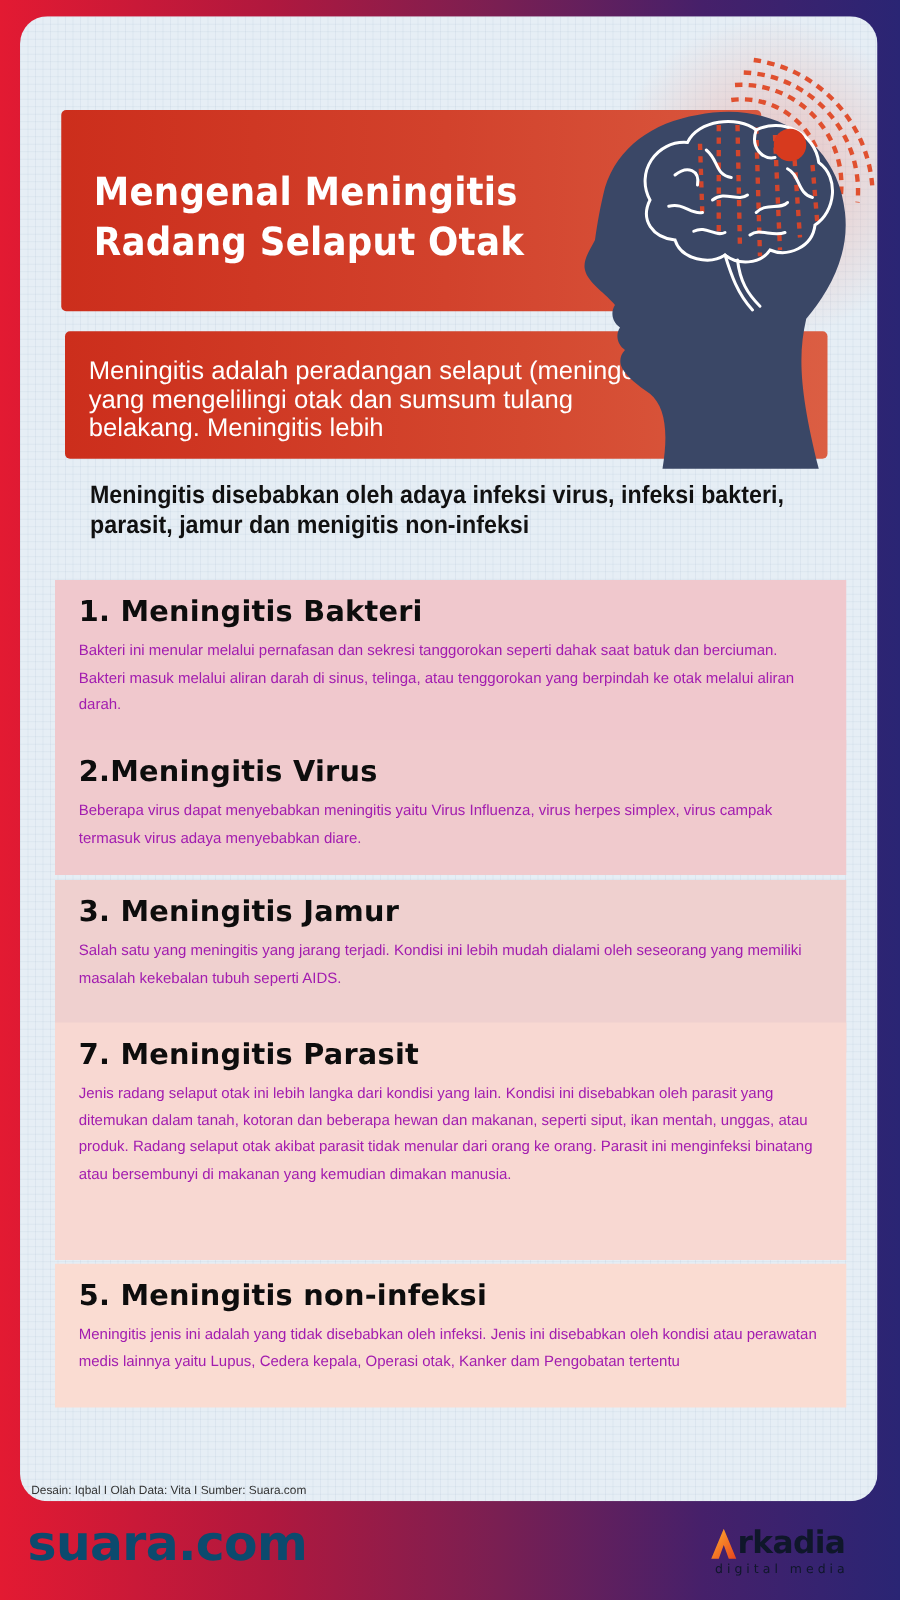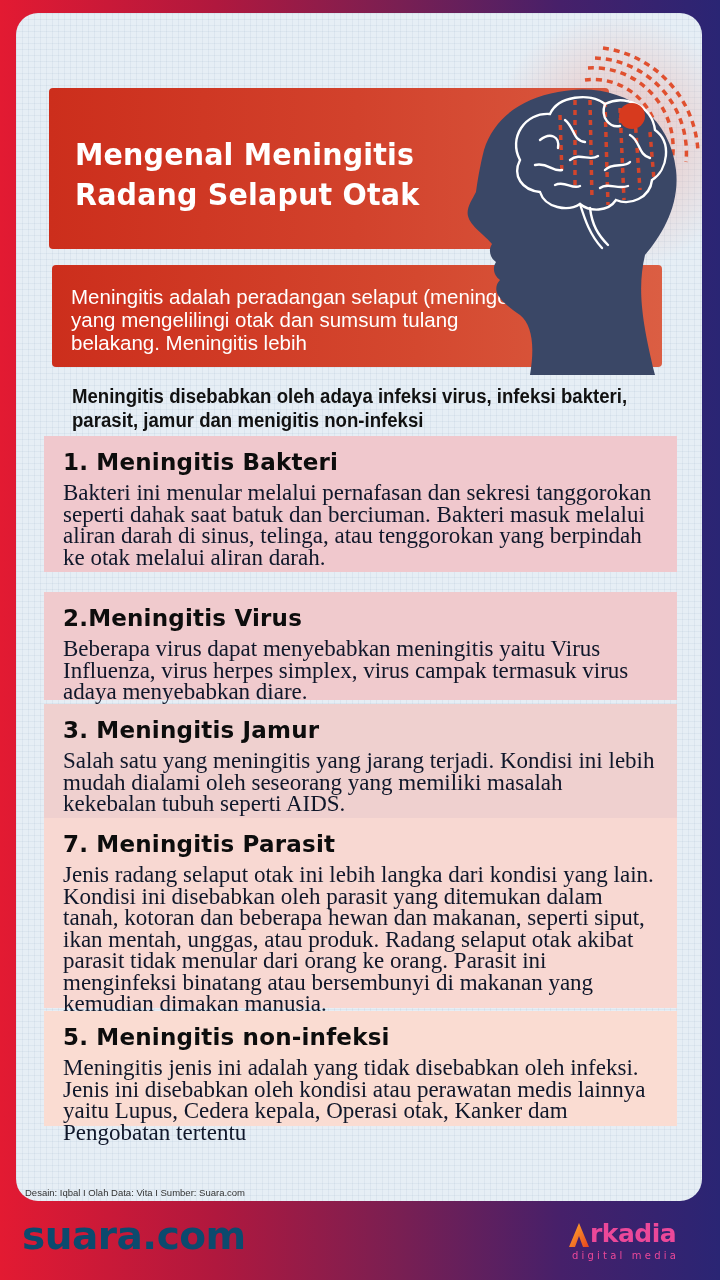--- a/index.html
+++ b/index.html
@@ -85,24 +85,24 @@
   .section h2 {
     font-family: "DejaVu Sans", sans-serif;
     font-weight: bold;
     font-size: 23px;
     line-height: 28px;
     color: #0d0d0d;
     margin-bottom: 6px;
     letter-spacing: 0.2px;
   }
   .section p {
-    font-family: Liberation Serif, serif;
-    font-size: 23px;
+    font-family: Liberation Sans, sans-serif;
+    font-size: 12px;
     line-height: 21.5px;
-    color: #0f172a;
+    color: #a21caf;
     white-space: pre-line;
   }
   .credits {
     position: absolute;
     left: 25px; top: 1187px;
     font-family: "Liberation Sans", sans-serif;
     font-size: 9.5px;
     color: #333;
     text-align: right;
   }
@@ -113,21 +113,21 @@
     font-family: "DejaVu Sans", sans-serif;
     font-weight: bold;
     font-size: 39px;
     line-height: 48px;
     letter-spacing: -0.5px;
   }
   .brand-right {
     position: absolute;
     left: 568px; top: 1218px;
     width: 120px;
-    color: #ec4899;
+    color: #0f172a;
     font-family: "DejaVu Sans", sans-serif;
   }
   .brand-right .logo-row { display: flex; align-items: flex-end; height: 30px; }
   .brand-right .logo-name { font-weight: bold; font-size: 25px; line-height: 28px; letter-spacing: -0.5px; }
   .brand-right .logo-sub { font-size: 10px; letter-spacing: 3.2px; margin-top: 2px; padding-left: 4px; }
 </style>
 </head>
 <body>
 
 <div class="panel">
@@ -177,21 +177,21 @@
     <path d="M165,130 C172,122 185,128 190,122"></path>
     <path d="M115,145 C125,140 132,150 140,146"></path>
     <path d="M160,148 C168,142 178,150 188,146"></path>
   </g>
 
   <circle cx="192" cy="76" r="13" fill="#d73a1e"></circle>
 </svg>
 
 <div class="cause-text">Meningitis disebabkan oleh adaya infeksi virus, infeksi bakteri, parasit, jamur dan menigitis non-infeksi</div>
 
-<div class="section" style="top:436px;height:136px;background:#f0c8cd;">
+<div class="section" style="top:464px;height:136px;background:#f0c8cd;">
   <h2>1. Meningitis Bakteri</h2>
   <p>Bakteri ini menular melalui pernafasan dan sekresi tanggorokan seperti dahak saat batuk dan berciuman. Bakteri masuk melalui aliran darah di sinus, telinga, atau tenggorokan yang berpindah ke otak melalui aliran darah.</p>
 </div>
 
 <div class="section" style="top:592px;height:108px;background:#f0cacd;">
   <h2>2.Meningitis Virus</h2>
   <p>Beberapa virus dapat menyebabkan meningitis yaitu Virus Influenza, virus herpes simplex, virus campak termasuk virus adaya menyebabkan diare.</p>
 </div>
 
 <div class="section" style="top:704px;height:138px;background:#efd0cf;">

